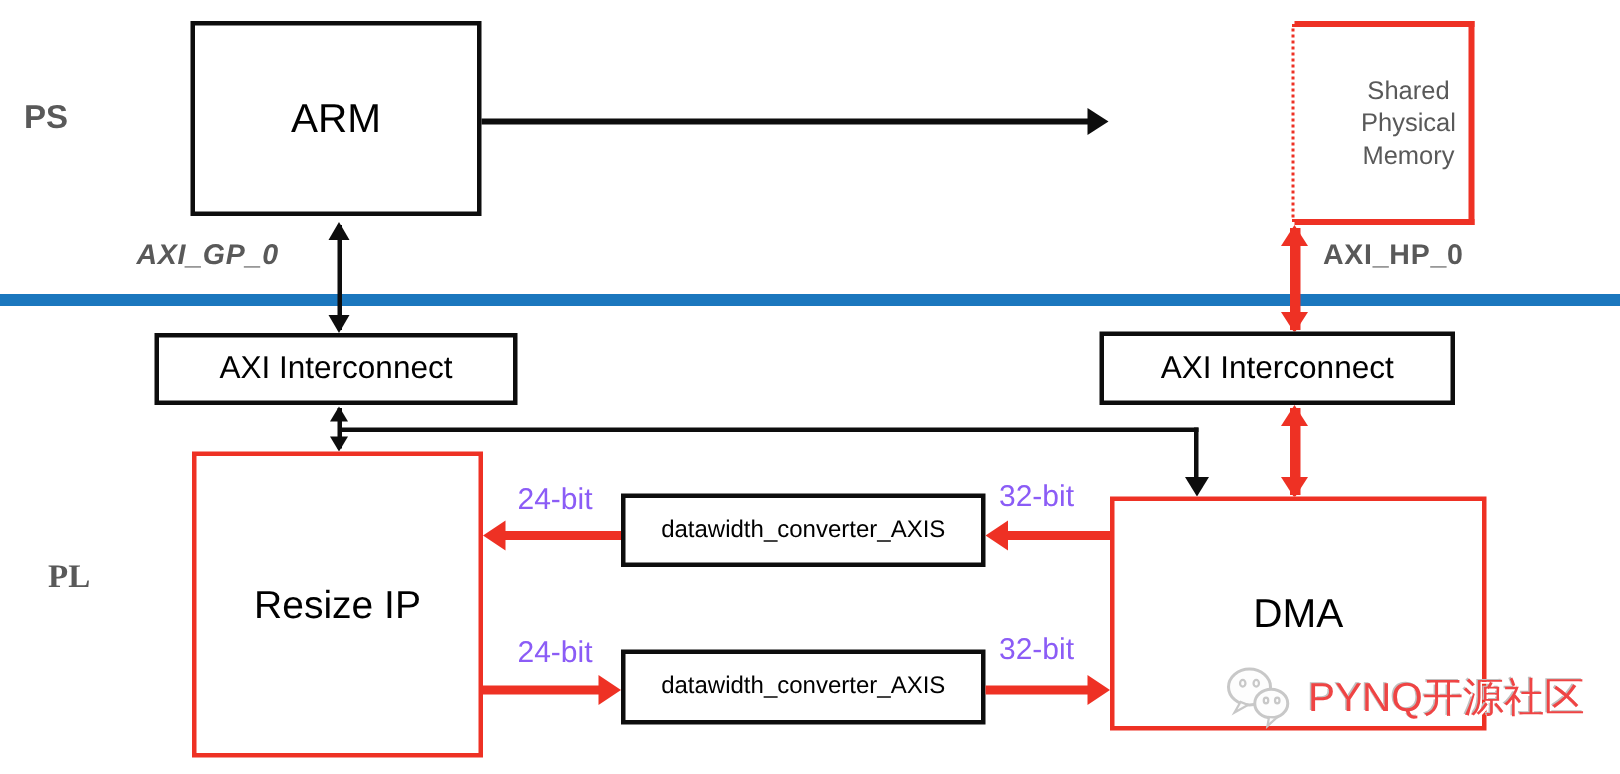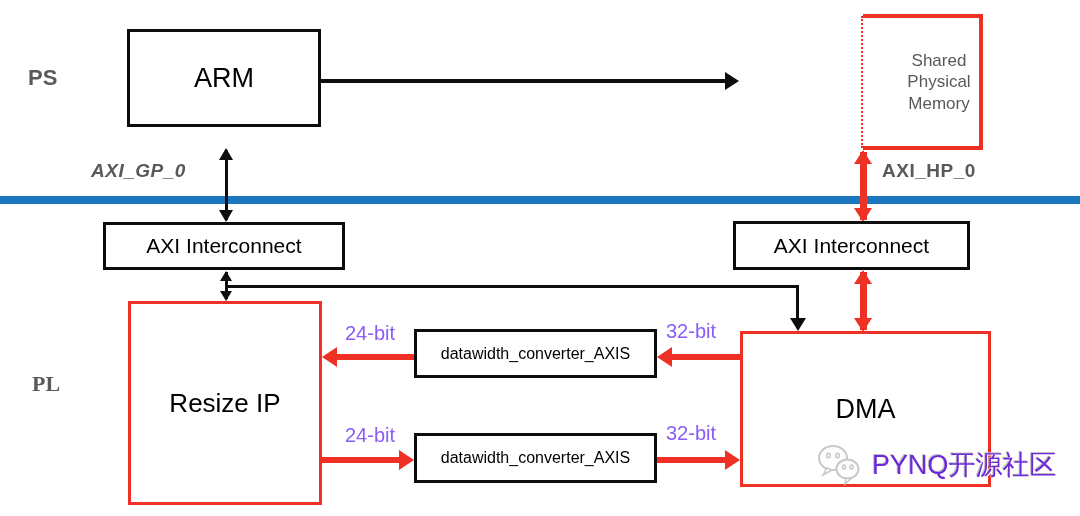--- a/index.html
+++ b/index.html
@@ -16,35 +16,35 @@
     text-align:center;background:#ffffff;box-sizing:border-box;color:#000000;
   }
   .box.black{border:3px solid #0d0d0d;}
   .box.red{border:3px solid #EE3124;}
   .line{position:absolute;background:#0d0d0d;}
   .line.red{background:#EE3124;}
   .tri{position:absolute;width:0;height:0;}
   .mem-text{color:#595959;font-size:17px;line-height:1.25;width:92px;}
   .watermark{
     position:absolute;display:flex;align-items:center;gap:8px;
-    color:#6d28d9;font-size:27px;white-space:nowrap;
+    color:#ef4444;font-size:27px;white-space:nowrap;
     text-shadow:1px 1px 0 #ffffff,-1px -1px 0 #c0c0c0;
   }
 </style>
 </head>
 <body>
 
 <div id="stage">
 
-  <div class="abs region-label" style="left:28px;top:65px;">PS</div>
+  <div class="abs region-label" style="left:16px;top:65px;">PS</div>
   <div class="abs region-label" style="left:32px;top:371px;font-family:Liberation Serif, serif;">PL</div>
 
   <div class="abs" style="left:0;top:196px;width:1080px;height:8px;background:#1B77BE;"></div>
 
-  <div class="box black" style="left:127px;top:29px;width:194px;height:98px;font-size:27px;">
+  <div class="box black" style="left:127px;top:14px;width:194px;height:130px;font-size:27px;">
     <span>ARM</span>
   </div>
 
   <div>
     <div class="line" style="left:321px;top:79px;width:406px;height:4px;"></div>
     <div class="tri" style="left:725px;top:72px;border-left:14px solid #0d0d0d;border-top:9px solid transparent;border-bottom:9px solid transparent;"></div>
   </div>
 
 
   <div class="box red" style="left:863px;top:14px;width:120px;height:136px;border-width:4px;border-left:none;padding-left:36px;">

